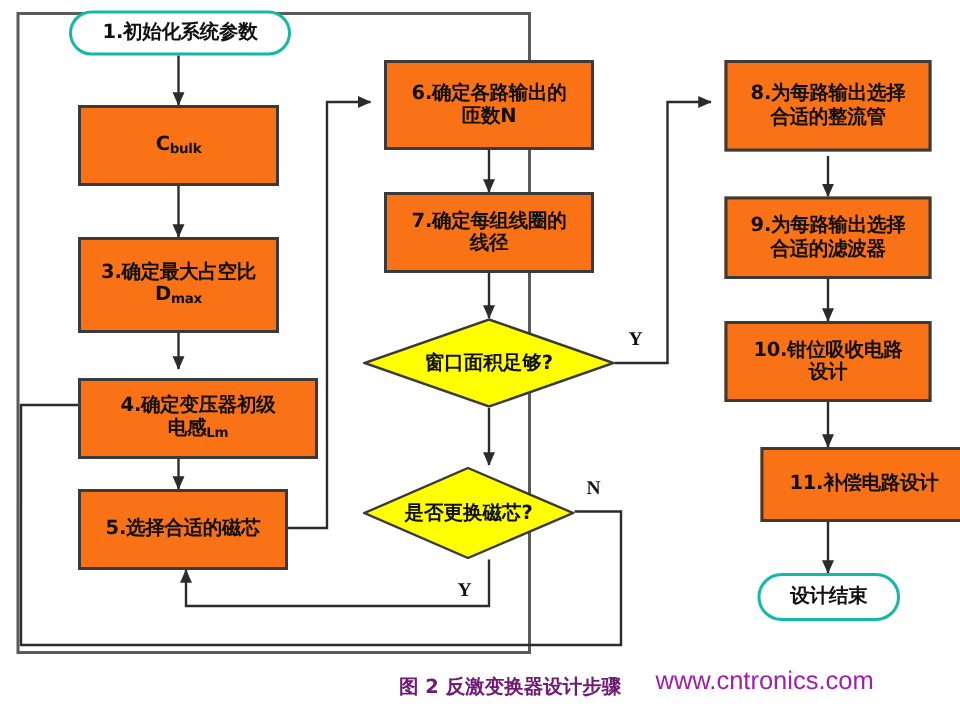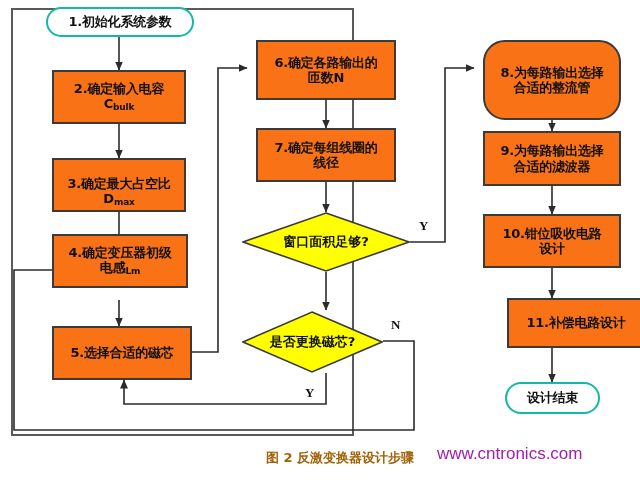--- a/index.html
+++ b/index.html
@@ -81,21 +81,21 @@
   }
   .sub {
     font-size: 9px;
     vertical-align: -0.25em;
     font-weight: bold;
   }
   .caption {
     position: absolute;
     font-size: 13px;
     font-weight: bold;
-    color: #a16207;
+    color: #701a75;
     white-space: nowrap;
   }
   .watermark {
     position: absolute;
     font-size: 17px;
     color: #a21caf;
     white-space: nowrap;
     font-family: "Liberation Sans", sans-serif;
   }
   .frame {
@@ -151,37 +151,36 @@
       <path d="M383,341 L414,341 L414,430 L14,430 L14,270 L83,270" marker-end="url(#arrow)"></path>
     </g>
   </svg>
 
   <div class="node term" style="left:46px; top:7px; width:148px; height:30px;">
     <span>1.初始化系统参数</span>
   </div>
 
   <div class="node proc" style="left:52px; top:70px; width:134px; height:54px;">
     <div>
-      <div>2.确定输入电容</div>
       <div>
         <span>C</span><span class="sub">bulk</span>
       </div>
     </div>
   </div>
 
-  <div class="node proc" style="left:52px; top:158px; width:134px; height:54px;align-items:flex-end;">
+  <div class="node proc" style="left:52px; top:158px; width:134px; height:64px;">
     <div>
       <div>3.确定最大占空比</div>
       <div>
         <span>D</span><span class="sub">max</span>
       </div>
     </div>
   </div>
 
-  <div class="node proc" style="left:52px; top:234px; width:136px; height:54px;">
+  <div class="node proc" style="left:52px; top:252px; width:160px; height:54px;">
     <div>
       <div>4.确定变压器初级</div>
       <div>
         <span>电感</span><span class="sub">Lm</span>
       </div>
     </div>
   </div>
 
   <div class="node proc" style="left:52px; top:326px; width:140px; height:54px;">
     <span>5.选择合适的磁芯</span>
@@ -211,21 +210,21 @@
 
   <div class="decision-wrap" style="left:242px; top:311px; width:141px; height:62px;">
     <svg class="decision-shape" width="141" height="62" viewBox="0 0 141 62">
       <polygon points="70,1 140,31 70,61 1,31" fill="#ffff00" stroke="#3a3a3a" stroke-width="1.6"></polygon>
     </svg>
     <div class="decision-label">是否更换磁芯?</div>
   </div>
   <div class="branch-label" style="left:391px; top:317px;">N</div>
   <div class="branch-label" style="left:305px; top:385px;">Y</div>
 
-  <div class="node proc" style="left:483px; top:40px; width:138px; height:80px;border-radius:22px;">
+  <div class="node proc" style="left:483px; top:40px; width:138px; height:61px;">
     <div>
       <div>8.为每路输出选择</div>
       <div>合适的整流管</div>
     </div>
   </div>
 
   <div class="node proc" style="left:483px; top:131px; width:138px; height:55px;">
     <div>
       <div>9.为每路输出选择</div>
       <div>合适的滤波器</div>

